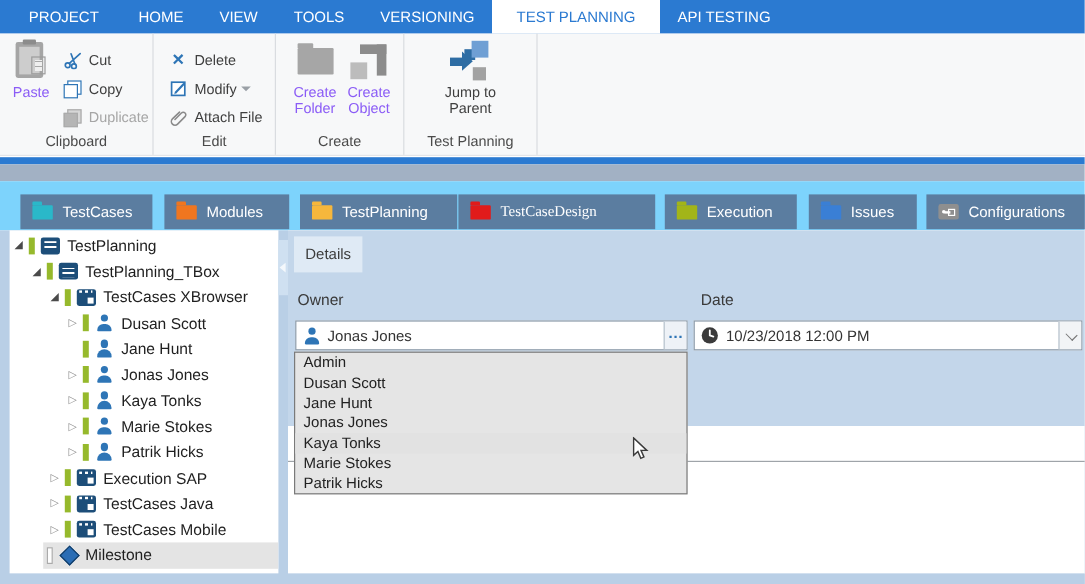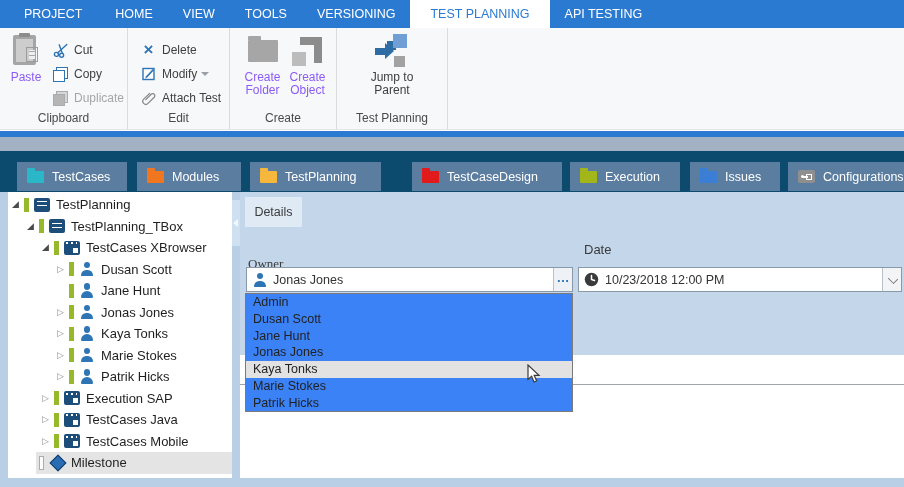--- a/index.html
+++ b/index.html
@@ -48,21 +48,21 @@
   
   .jp-sq-light { position:absolute; right:3px; top:0; width:14px; height:14px; background:#6f9fd4; }
   .jp-sq-mid { position:absolute; right:14px; top:7px; width:9px; height:9px; background:#2e6da4; }
   .jp-sq-gray { position:absolute; right:5px; bottom:1px; width:11px; height:11px; background:#a2a2a2; }
   .jp-arrow-bar { position:absolute; left:1px; top:14px; width:10px; height:7px; background:#2e6da4; }
   .jp-arrow-tip { position:absolute; left:11px; top:9px; width:0; height:0; border-top:8.5px solid transparent; border-bottom:8.5px solid transparent; border-left:9px solid #2e6da4; }
 
   
   .band { position:absolute; left:0; top:131px; width:904px; height:6px; background:#2b7ad1; }
   .band2 { position:absolute; left:0; top:137px; width:904px; height:14px; background:#a2b1c4; }
-  .modstrip { position:absolute; left:0; top:151px; width:904px; height:41px; background:#0c4a6e; }
+  .modstrip { position:absolute; left:0; top:151px; width:904px; height:41px; background:#7dd3fc; }
   .modtabs { position:absolute; left:0; bottom:1px; height:29px; display:flex; }
   .modtab { height:29px; display:flex; align-items:center; background:#5b7da0; color:#fff; font-size:12.5px; padding-left:10px; cursor:default; }
   .ftab { width:17px; height:12px; border-radius:1px; position:relative; margin-right:8px; flex:none; }
   .ftab::before { content:''; position:absolute; top:-3px; left:0; width:8px; height:3px; background:inherit; border-radius:1px 1px 0 0; }
   .cfgicon { width:17px; height:13px; border-radius:2px; background:#8f8f8f; position:relative; margin-right:8px; flex:none; }
   .cfgicon .dot { position:absolute; left:3px; top:5px; width:3px; height:3px; background:#fff; border-radius:50%; }
   .cfgicon .lnk { position:absolute; left:5px; top:6px; width:5px; height:1.5px; background:#fff; }
   .cfgicon .box { position:absolute; right:3px; top:3.5px; width:6px; height:6px; border:1.5px solid #fff; }
 
   
@@ -101,21 +101,21 @@
   .flabel { position:absolute; font-size:13px; color:#3a3a3a; }
   .combo { position:absolute; height:25px; background:#fff; border:1px solid #8a99a8; display:flex; align-items:center; }
   .combo .ctext { font-size:12.5px; color:#333; margin-left:5px; }
   .cperson { position:relative; width:15px; height:14px; flex:none; margin-left:6px; }
   .cperson::before { content:''; position:absolute; left:4px; top:0; width:6px; height:6px; border-radius:50%; background:#2e75b6; }
   .cperson::after { content:''; position:absolute; left:1px; bottom:0; width:12px; height:6px; border-radius:6px 6px 1px 1px; background:#2e75b6; }
   .ellip { position:absolute; right:0; top:0; width:19px; height:23px; background:#eef2f7; border-left:1px solid #b7c2cc; color:#2e75b6; font-weight:bold; font-size:13px; line-height:20px; text-align:center; cursor:default; }
   .chevbtn { position:absolute; right:0; top:0; width:19px; height:23px; background:#f2f4f6; border-left:1px solid #b7c2cc; cursor:default; }
   .chevbtn::before { content:''; position:absolute; left:5.5px; top:7px; width:7px; height:7px; border-right:1.6px solid #777; border-bottom:1.6px solid #777; transform:rotate(45deg) scale(1,0.8); }
   .hline { position:absolute; left:0; top:192px; width:664px; border-top:1px solid #9fa4a9; }
-  .droplist { position:absolute; left:5px; top:101px; width:328px; height:119px; background:#3b82f6; border:1px solid #7a7a7a; z-index:5; }
+  .droplist { position:absolute; left:5px; top:101px; width:328px; height:119px; background:#e5e5e5; border:1px solid #7a7a7a; z-index:5; }
   .dopt { height:16.8px; line-height:16.8px; font-size:12.5px; color:#222; padding-left:7px; cursor:default; }
   .dopt.hover { background:#e2e2e2; }
   .cursor { position:absolute; left:287px; top:172px; z-index:8; }
   .bottomstrip { position:absolute; left:0; top:286px; width:904px; height:9px; background:#b9cfe6; }
 </style>
 </head>
 <body>
 
 <div id="app">
 
@@ -177,21 +177,21 @@
           </span>
           <span class="slabel">Modify</span>
           <span class="dd-arrow"></span>
         </div>
         <div class="smallbtn">
           <span class="sicon">
             <svg width="16" height="16" viewBox="0 0 16 16">
                 <path d="M4.8 9.6 L10.2 4.2 a2.1 2.1 0 0 1 3 3 L7 13.4 a3 3 0 0 1 -4.3 -4.3 L8.6 3.4" stroke="#8a8a8a" stroke-width="1.3" fill="none" stroke-linecap="round"></path>
               </svg>
           </span>
-          <span class="slabel">Attach Test</span>
+          <span class="slabel">Attach File</span>
         </div>
       </div>
       <div class="glabel">Edit</div>
     </div>
 
     <div class="rgroup" style="width:107px;">
       <div class="bigbtn disabled" style="margin-left:4px;width:46px;">
         <div class="iconbox">
             <span class="bigfolder"></span>
           </div>
@@ -233,21 +233,21 @@
         <span>TestCases</span>
       </div>
       <div class="modtab" style="margin-left:10px;width:104px;">
         <span class="ftab" style="background-color: rgb(240, 118, 31);"></span>
         <span>Modules</span>
       </div>
       <div class="modtab" style="margin-left:9px;width:131px;">
         <span class="ftab" style="background-color: rgb(246, 183, 60);"></span>
         <span>TestPlanning</span>
       </div>
-      <div class="modtab" style="margin-left:31px;width:150px;">
+      <div class="modtab" style="margin-left:1px;width:164px;font-family:Liberation Serif, serif;">
         <span class="ftab" style="background-color: rgb(225, 27, 27);"></span>
         <span>TestCaseDesign</span>
       </div>
       <div class="modtab" style="margin-left:8px;width:110px;">
         <span class="ftab" style="background-color: rgb(162, 181, 25);"></span>
         <span>Execution</span>
       </div>
       <div class="modtab" style="margin-left:10px;width:90px;">
         <span class="ftab" style="background-color: rgb(58, 127, 213);"></span>
         <span>Issues</span>
@@ -372,21 +372,21 @@
       </div>
     </div>
 
     <div class="splitter"></div>
 
     <div class="details">
       <div class="bluearea"></div>
       <div class="hline"></div>
       <div class="dtab">Details</div>
 
-      <div class="flabel" style="left:8px;top:64px;font-family:Liberation Serif, serif;">Owner</div>
+      <div class="flabel" style="left:8px;top:50px;">Owner</div>
       <div class="combo" style="left:6px;top:75px;width:327px;">
         <span class="cperson"></span>
         <span class="ctext">Jonas Jones</span>
         <span class="ellip">…</span>
       </div>
 
       <div class="flabel" style="left:344px;top:50px;">Date</div>
       <div class="combo" style="left:338px;top:75px;width:324px;">
         <span class="sicon" style="margin-left:4px;flex:none;">
           <svg width="15" height="15" viewBox="0 0 16 16">

